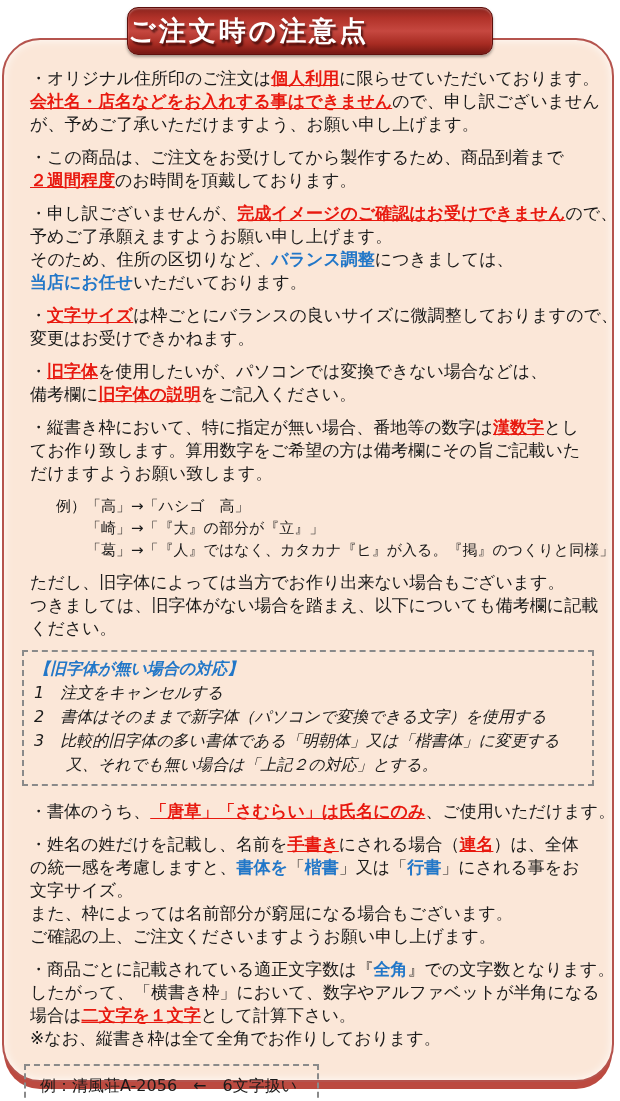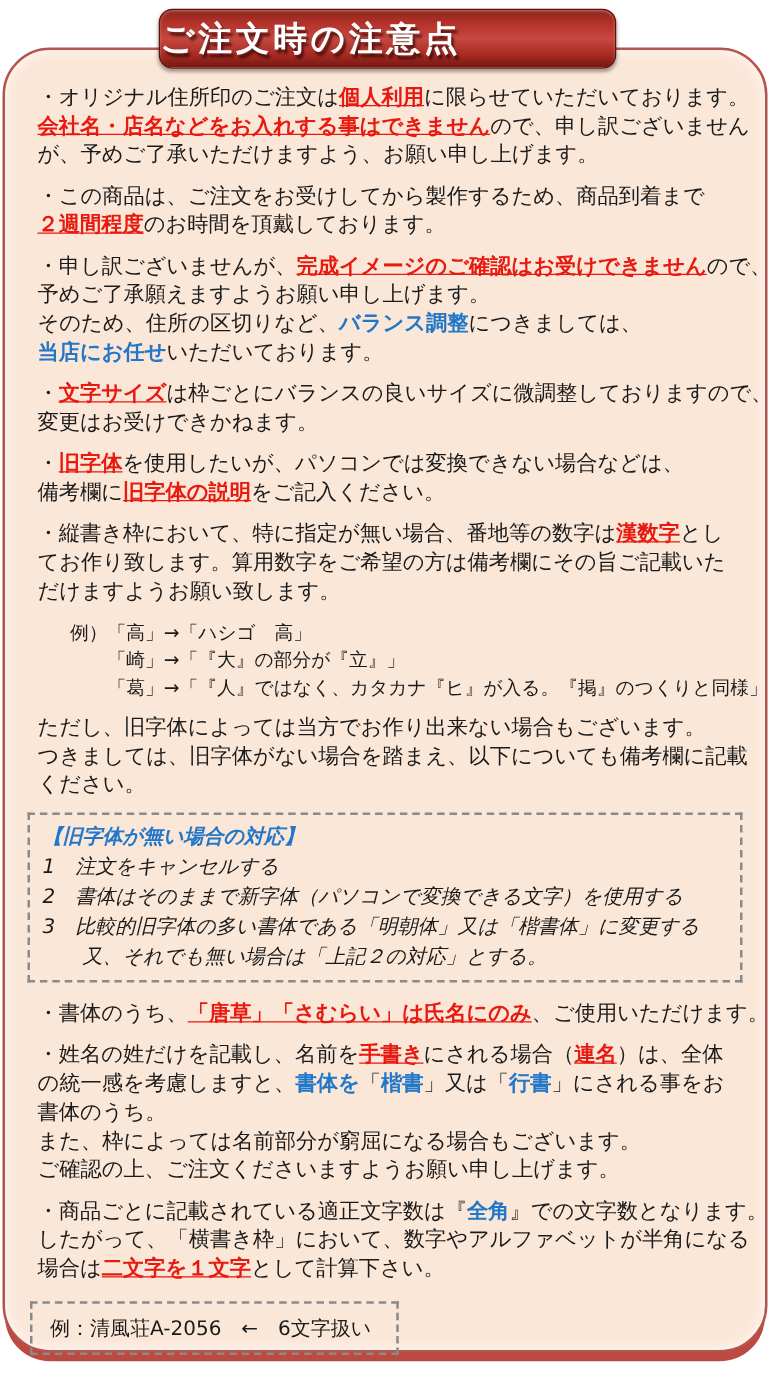--- a/index.html
+++ b/index.html
@@ -89,22 +89,23 @@
           <div class="line"><span class="c-blue">【旧字体が無い場合の対応】</span></div>
           <div class="line"><span>1　注文をキャンセルする</span></div>
           <div class="line"><span>2　書体はそのままで新字体（パソコンで変換できる文字）を使用する</span></div>
           <div class="line"><span>3　比較的旧字体の多い書体である「明朝体」又は「楷書体」に変更する</span></div>
           <div class="line"><span>　　又、それでも無い場合は「上記２の対応」とする。</span></div>
         </div><div class="block p">
           <div class="line"><span>・書体のうち、</span><span class="c-red-u">「唐草」「さむらい」は氏名にのみ</span><span>、ご使用いただけます。</span></div>
         </div><div class="block p">
           <div class="line"><span>・姓名の姓だけを記載し、名前を</span><span class="c-red-u">手書き</span><span>にされる場合（</span><span class="c-red-u">連名</span><span>）は、全体</span></div>
           <div class="line"><span>の統一感を考慮しますと、</span><span class="c-blue">書体を</span><span>「</span><span class="c-blue">楷書</span><span>」又は「</span><span class="c-blue">行書</span><span>」</span><span>にされる事をお</span></div>
-          <div class="line"><span>書体のうち。</span></div>
+          <div class="line"><span>文字サイズ。</span></div>
           <div class="line"><span>また、枠によっては名前部分が窮屈になる場合もございます。</span></div>
           <div class="line"><span>ご確認の上、ご注文くださいますようお願い申し上げます。</span></div>
         </div><div class="block p">
           <div class="line"><span>・商品ごとに記載されている適正文字数は『</span><span class="c-blue">全角</span><span>』での文字数となります。</span></div>
           <div class="line"><span>したがって、「横書き枠」において、数字やアルファベットが半角になる</span></div>
           <div class="line"><span>場合は</span><span class="c-red">二文字を１文字</span><span>として計算下さい。</span></div>
+          <div class="line"><span>※なお、縦書き枠は全て全角でお作りしております。</span></div>
         </div><div class="block dashed-note"><div class="line"><span>例：清風荘A-2056　←　6文字扱い</span></div></div></div>
   </div>
 </div>
 
 </body></html>

